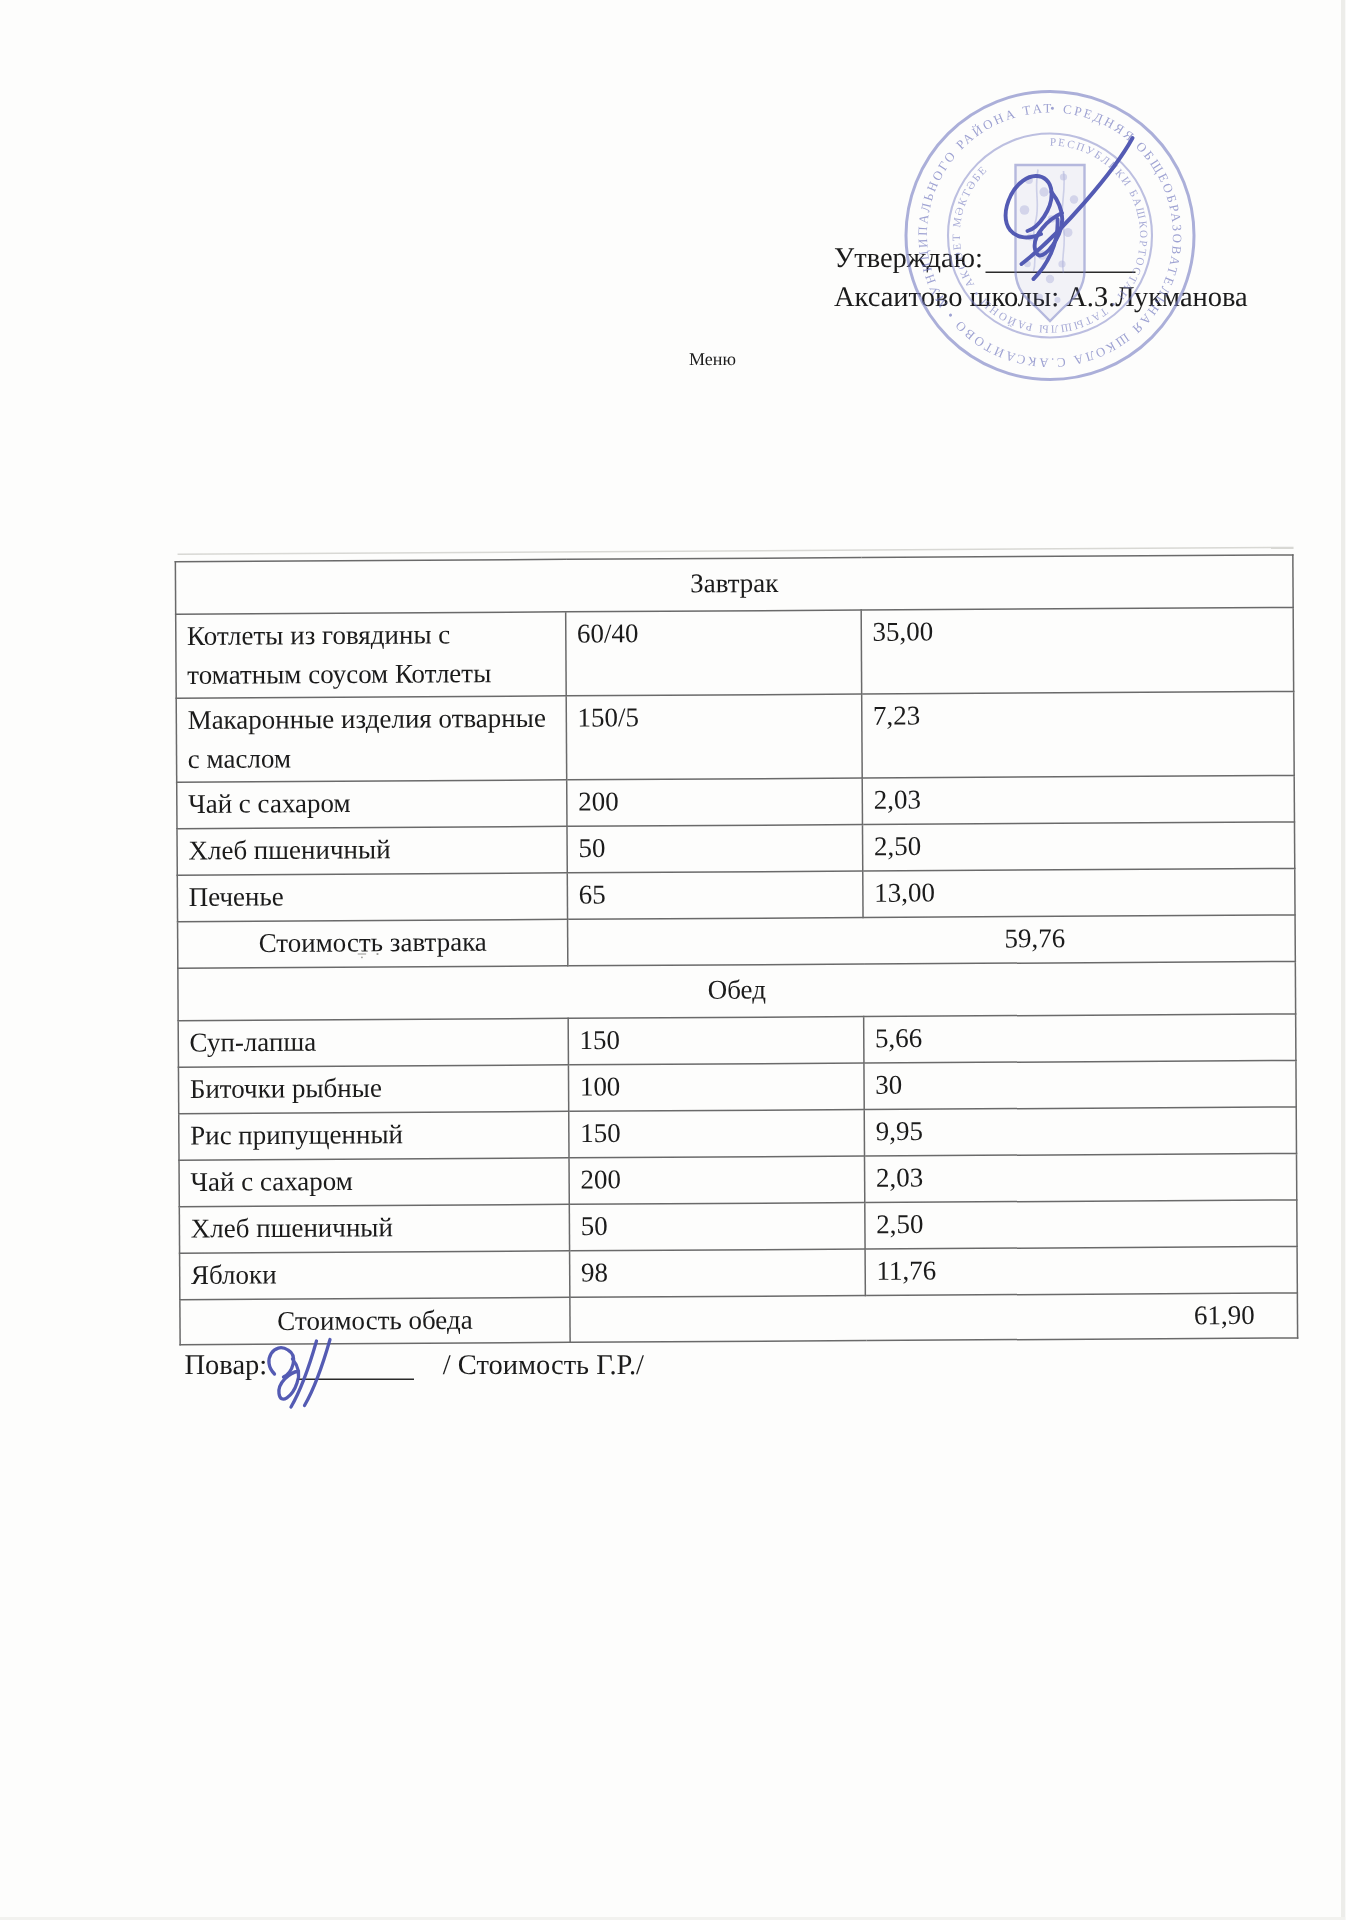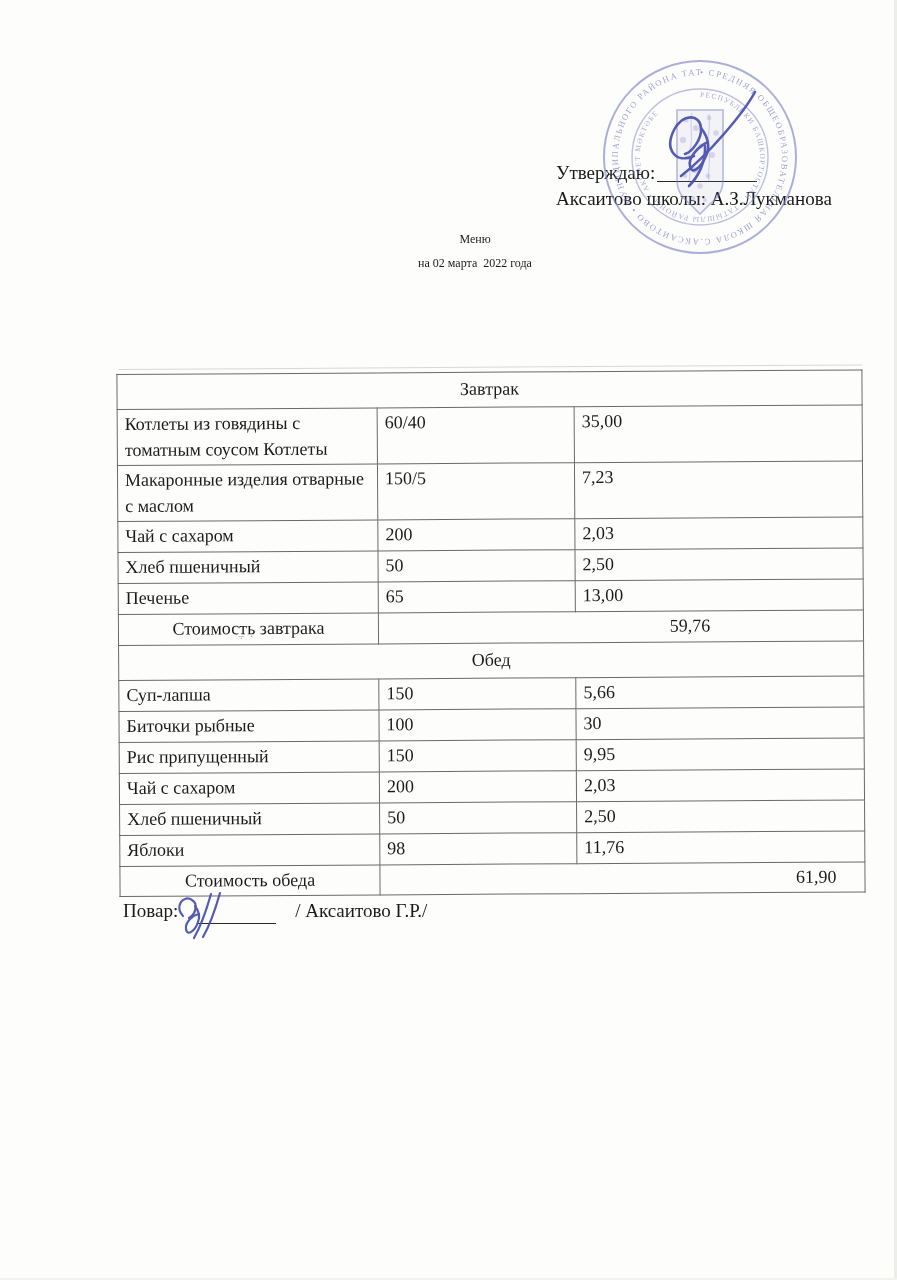--- a/index.html
+++ b/index.html
@@ -37,21 +37,21 @@
   td.total-value{font-weight:bold;vertical-align:middle;}
   td.total-value.center-off{text-align:center;padding-left:145px;}
   td.total-value.right-off{text-align:right;padding-right:28px;}
   .faint-topline{position:absolute;left:2px;top:-5px;width:744px;height:1px;background:#d8d8d4;}
 
   
   .stray-mark{position:absolute;left:238px;top:631px;font-size:12px;color:#9a9a96;letter-spacing:1px;line-height:10px;text-align:center;}
 
   
   .cook-line{position:absolute;left:123px;top:898px;font-size:19px;line-height:26px;}
-  .cook-flex{display:flex;align-items:flex-end;position:relative;gap:16px;}
+  .cook-flex{display:flex;align-items:center;position:relative;gap:16px;}
   .cook-underline{display:inline-block;width:78px;border-bottom:1.5px solid #2a2a2a;height:17px;margin:0 3px 0 4px;}
   .cook-sig{position:absolute;left:38px;top:-14px;width:100px;height:62px;pointer-events:none;}
 </style>
 </head>
 <body>
 
 <div class="approval">
   <div class="approval-row">
     <span>Утверждаю:</span>
       <span class="sig-line"></span>
@@ -100,21 +100,20 @@
   <g stroke="#4b53b0" stroke-width="2.6" fill="none" stroke-linecap="round" opacity="0.95">
     <path d="M97,98 c-18,8 -30,-6 -20,-26 c9,-17 26,-16 27,-2 c1,11 -9,24 -16,26"></path>
     <path d="M104,70 c7,9 9,19 5,28 c-5,11 -14,20 -16,10 c-2,-9 9,-20 18,-24"></path>
     <path d="M108,88 c1,16 -7,31 -16,40"></path>
     <path d="M84,118 C110,98 146,56 158,34"></path>
   </g>
 </svg>
 
 <div class="title-block">
   <div class="prewrap">Меню</div>
-  <div class="prewrap">на 02 марта  2022 года</div>
 </div>
 
 <div class="menu-wrap">
   <div class="faint-topline"></div>
   <table class="menu">
     <colgroup>
         <col style="width:260px">
         <col style="width:197px">
         <col style="width:288px">
       </colgroup>
@@ -191,21 +190,21 @@
     </tbody>
   </table>
 </div>
 
 <div class="stray-mark">÷ ·</div>
 
 <div class="cook-line">
   <div class="cook-flex">
     <span>Повар:</span>
     <span class="cook-underline"></span>
-    <span>/ Аксаитово Г.Р./</span>
+    <span>/ Стоимость Г.Р./</span>
     <svg class="cook-sig" viewBox="0 0 100 62">
       <g stroke="#4b53b0" stroke-width="2.2" fill="none" stroke-linecap="round" opacity="0.95">
         <path d="M22,32 c-9,-9 0,-22 9,-16 c7,4 3,15 -3,18"></path>
         <path d="M34,22 c4,5 5,11 3,16 c-3,9 -11,15 -12,7 c-1,-7 7,-14 13,-15"></path>
         <path d="M50,10 C46,24 40,42 33,54"></path>
         <path d="M59,9 C55,23 49,41 42,53"></path>
       </g>
     </svg>
   </div>
 </div>

